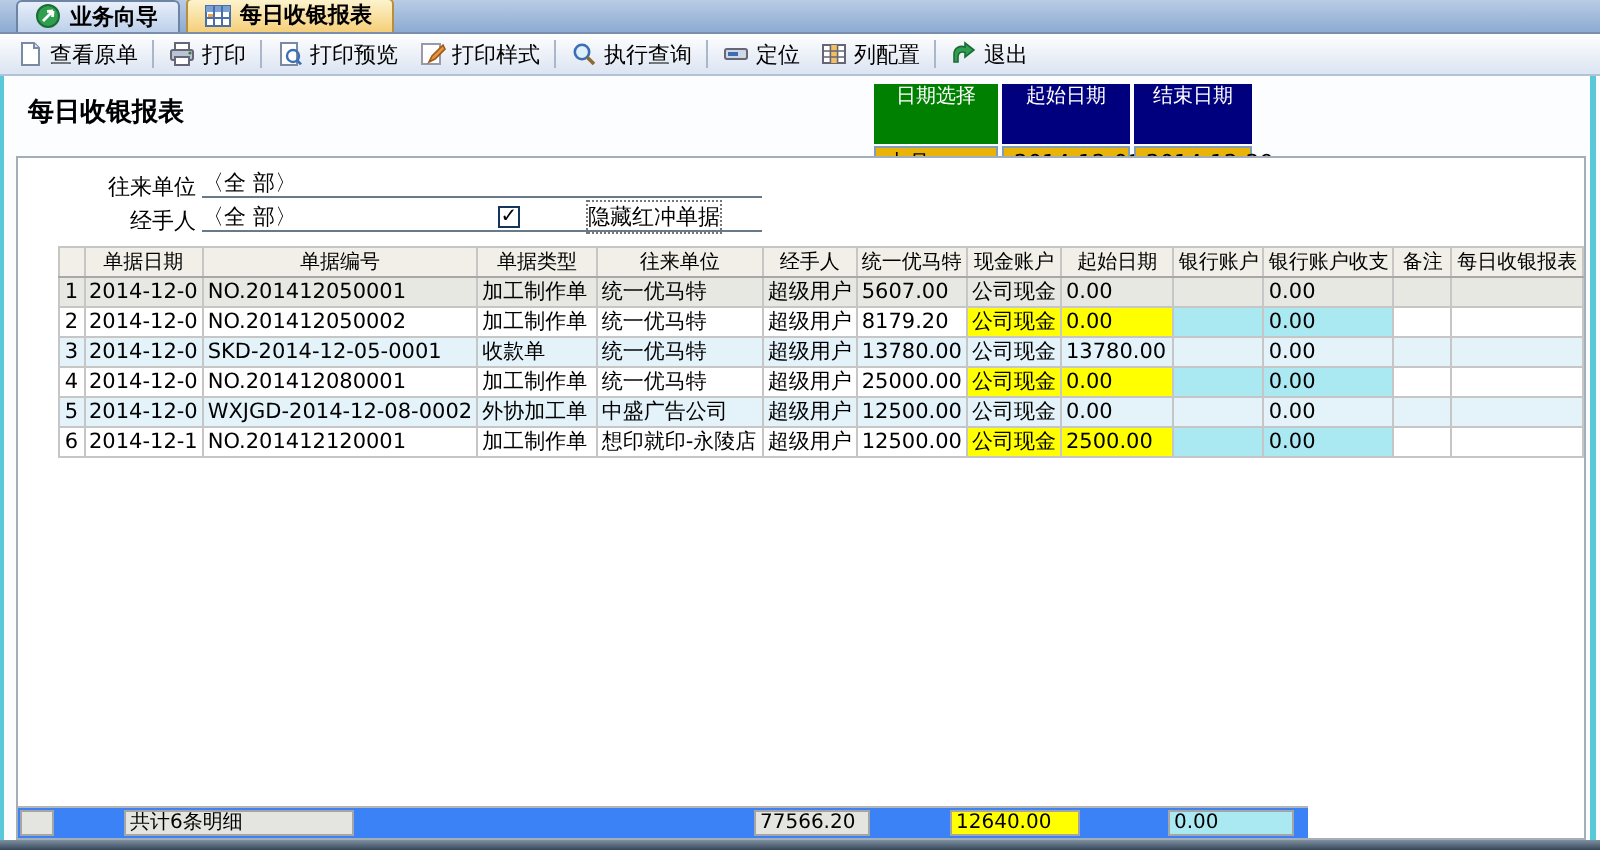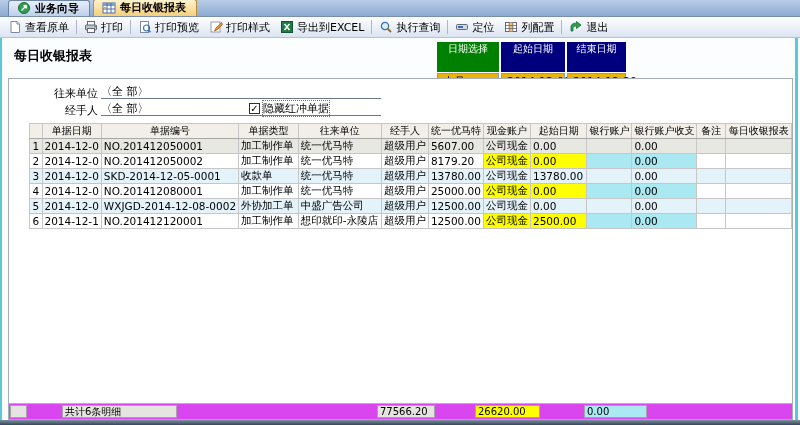--- a/index.html
+++ b/index.html
@@ -55,38 +55,38 @@
   .flabel { position:absolute; left:0; width:89px; text-align:right; font-size:11px; white-space:nowrap; }
   .finput {
     position:absolute; left:92px; width:280px; height:14px;
     border-bottom:1px solid #68798a; font-size:11px; line-height:13px; white-space:nowrap;
   }
   .chkwrap { position:absolute; left:240px; top:22px; display:flex; align-items:center; gap:3px; }
   .chkbox {
     width:11px; height:11px; background:#fff; border:1px solid #16355c;
     font-size:10px; line-height:10px; text-align:center; font-weight:bold;
   }
-  .chklabel { font-size:11px; outline:1px dotted #777; outline-offset:0px; white-space:nowrap; }
+  .chklabel { font-size:11px; outline:1px dotted #777; outline-offset:0px; white-space:nowrap;margin-left:31px; }
   
   table.grid { position:absolute; left:0; top:44px; border-collapse:collapse; table-layout:fixed;margin-left:20px; }
   .grid th, .grid td {
     border:1px solid #c6c6c6; font-weight:normal; font-size:10.5px;
     padding:0 2px; white-space:nowrap; overflow:hidden; height:13px;
   }
   .grid th { background:#f1efe8; text-align:center; height:14px; border-bottom-color:#a8a8a8; font-size:10px; }
   .grid td { text-align:left; background:#fff; }
   .grid td.rownum { text-align:center; }
   .grid tr.alt td { background:#e4f2fa; }
   .grid tr.sel td { background:#e8e8e3; }
   .grid td.hl-cash { background:#ffff00; }
   .grid td.hl-bank { background:#abe9f2; }
   
   .gridfooter {
-    position:absolute; left:0; top:324px; width:783px; height:16px;
-    background:#d946ef; border-top:1px solid #b5b5b5;
+    position:absolute; left:0; top:324px; width:645px; height:16px;
+    background:#3b82f6; border-top:1px solid #b5b5b5;
   }
   .fbox {
     position:absolute; top:1px; height:13px; background:#e4e4e0;
     border:1px solid #a5a5a5; font-size:10px; line-height:11px; padding:0 2px; white-space:nowrap; overflow:hidden;
   }
   .fbox.cash { background:#ffff00; }
   .fbox.bank { background:#abe9f2; }
   
   .edge-left  { position:absolute; left:0; top:38px; width:2px; height:382px; background:#59c9da; }
   .edge-right { position:absolute; left:795px; top:38px; width:3px; height:382px; background:#59c9da; }
@@ -141,27 +141,20 @@
       <path d="M10.6 10.2 L12.5 12.2" stroke="#3c6eb4" stroke-width="1.4"></path>
     </svg>
     <span>打印预览</span>
   </div>
   <div class="tbtn">
     <svg class="ticon" viewBox="0 0 14 14">
       <rect x="2" y="2" width="9" height="10" fill="#fff" stroke="#99a"></rect>
       <path d="M12.5 2.5 L7 8 l-1.5 3 3-1.5 5-5 z" fill="#e8943c" stroke="#9c5a14" stroke-width="0.8"></path>
     </svg>
     <span>打印样式</span>
-  </div>
-  <div class="tbtn">
-    <svg class="ticon" viewBox="0 0 14 14">
-      <rect x="1.5" y="1.5" width="11" height="11" fill="#1f7a46" stroke="#145530"></rect>
-      <path d="M4.5 4 l5 6 M9.5 4 l-5 6" stroke="#fff" stroke-width="1.5"></path>
-    </svg>
-    <span>导出到EXCEL</span>
   </div>
   <div class="tsep"></div>
   <div class="tbtn">
     <svg class="ticon" viewBox="0 0 14 14">
       <circle cx="6" cy="6" r="3.6" fill="#dff0fb" stroke="#3c6eb4" stroke-width="1.3"></circle>
       <path d="M8.6 8.6 L12 12" stroke="#8a6a30" stroke-width="1.8"></path>
     </svg>
     <span>执行查询</span>
   </div>
   <div class="tsep"></div>
@@ -351,20 +344,20 @@
           <td></td>
           <td></td>
         </tr>
       </tbody>
     </table>
 
   <div class="gridfooter">
     <div class="fbox" style="left:1px; width:17px"></div>
     <div class="fbox" style="left:53px; width:115px">共计6条明细</div>
     <div class="fbox" style="left:368px; width:58px">77566.20</div>
-    <div class="fbox cash" style="left:466px; width:65px">26620.00</div>
+    <div class="fbox cash" style="left:466px; width:65px">12640.00</div>
     <div class="fbox bank" style="left:575px; width:63px">0.00</div>
   </div>
 </div>
 
 <div class="edge-left"></div>
 <div class="edge-right"></div>
 <div class="bottombar"></div>
 
 </body></html>

